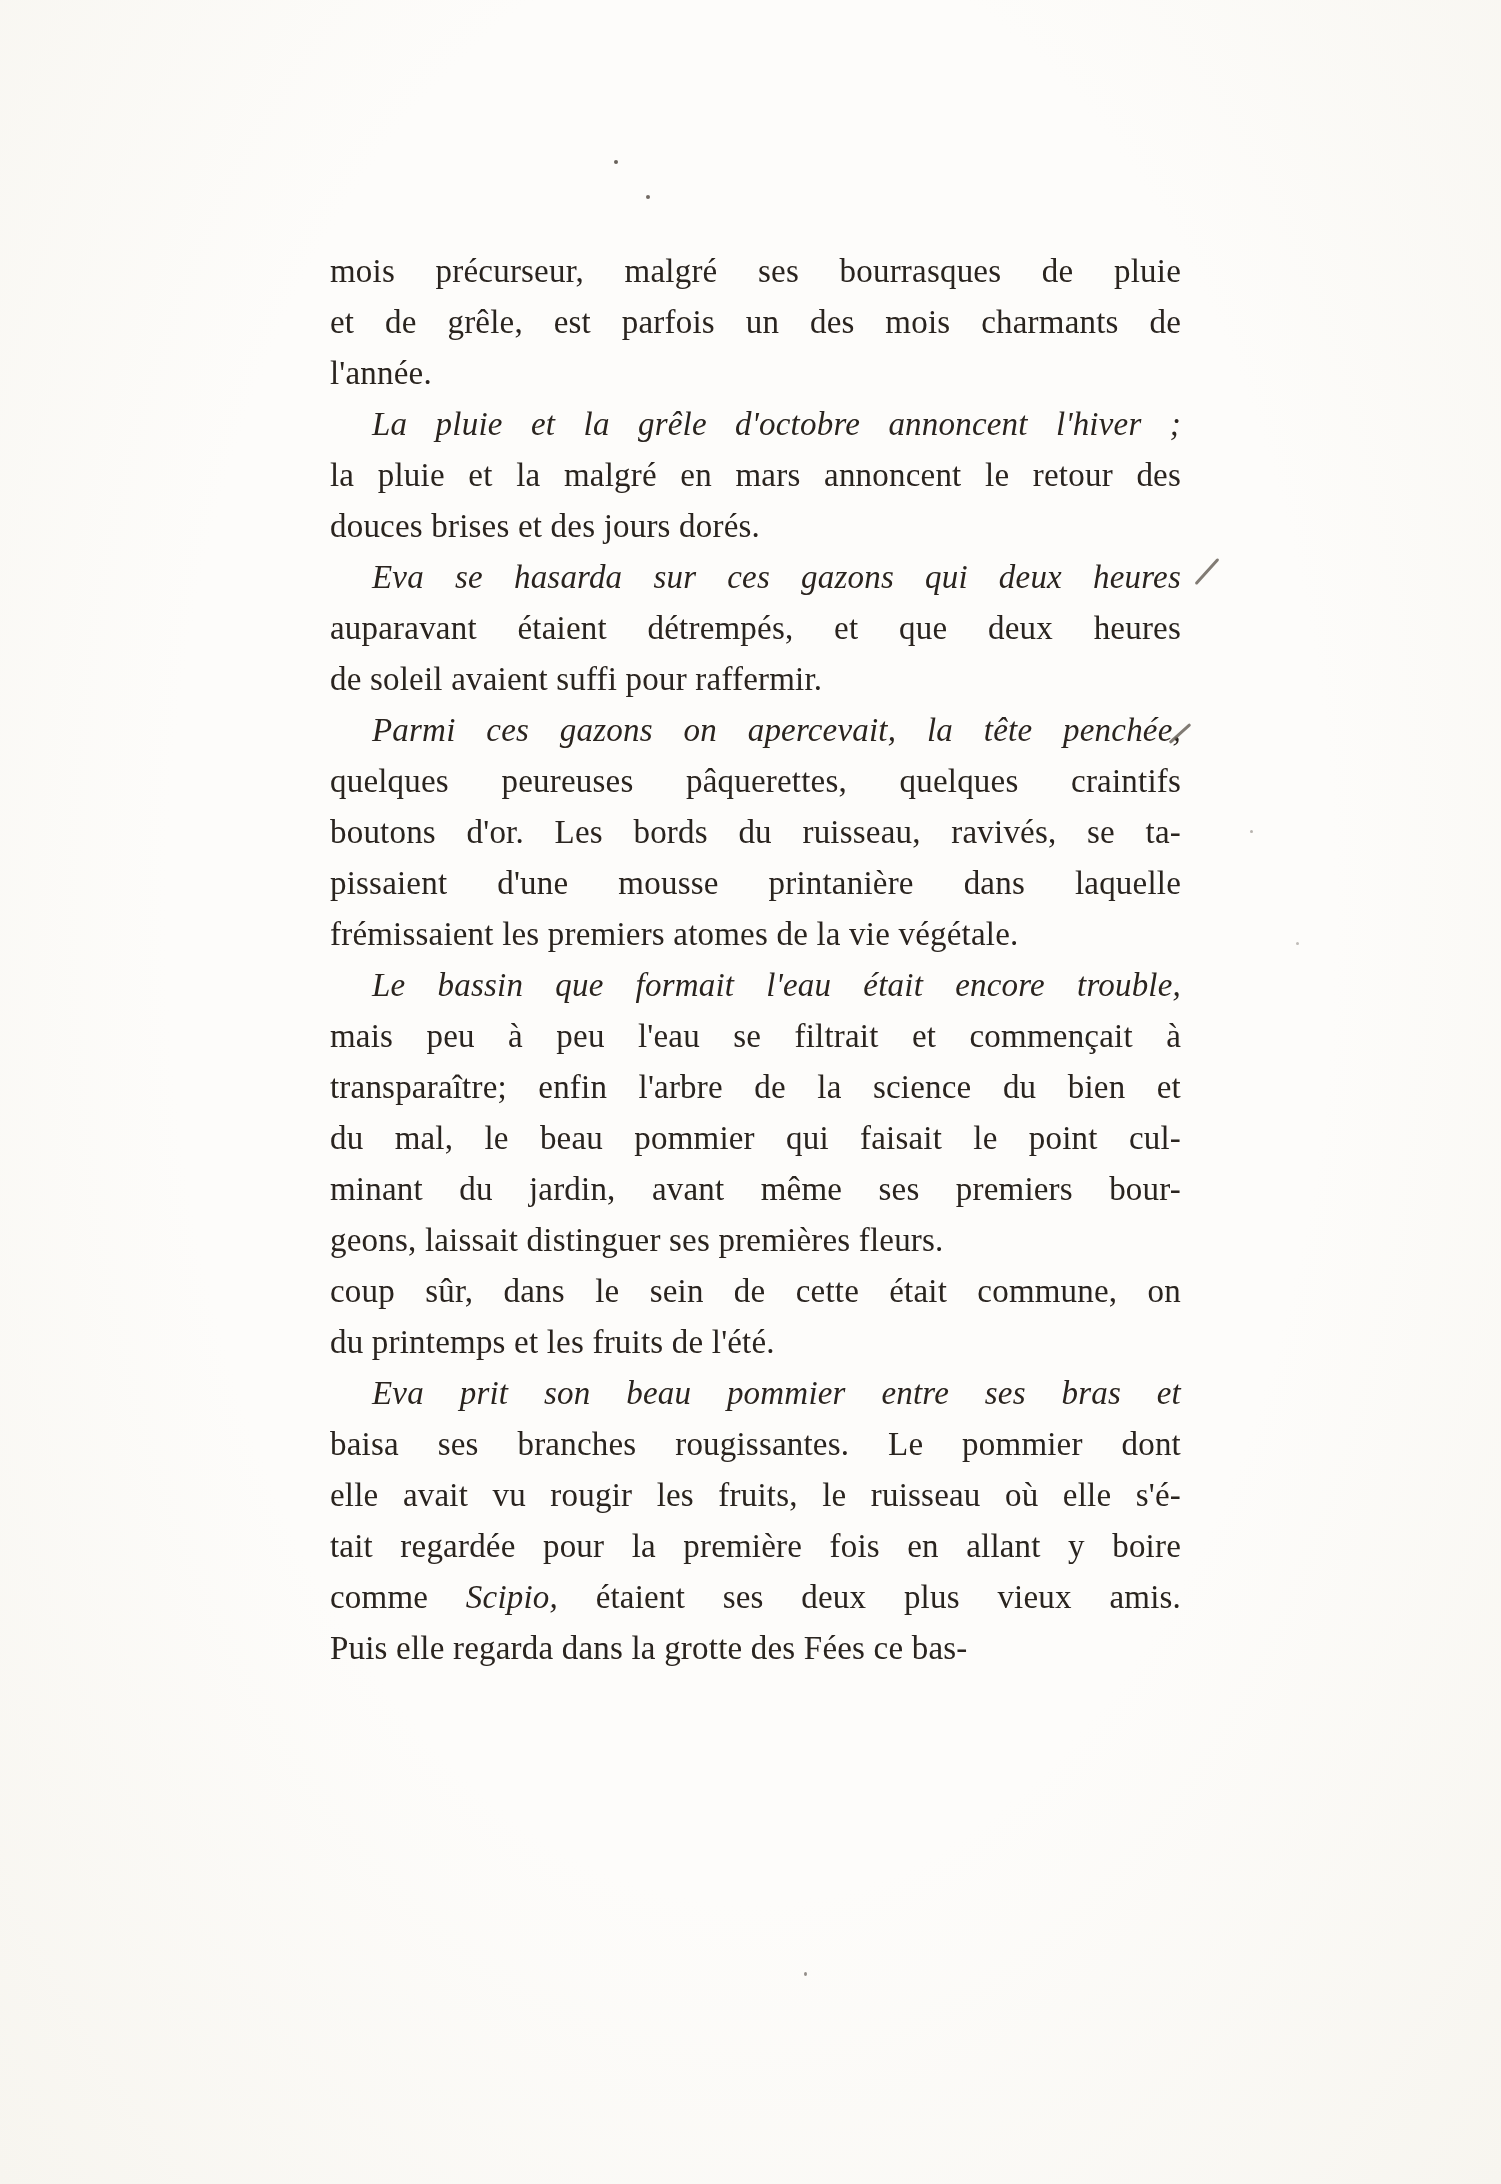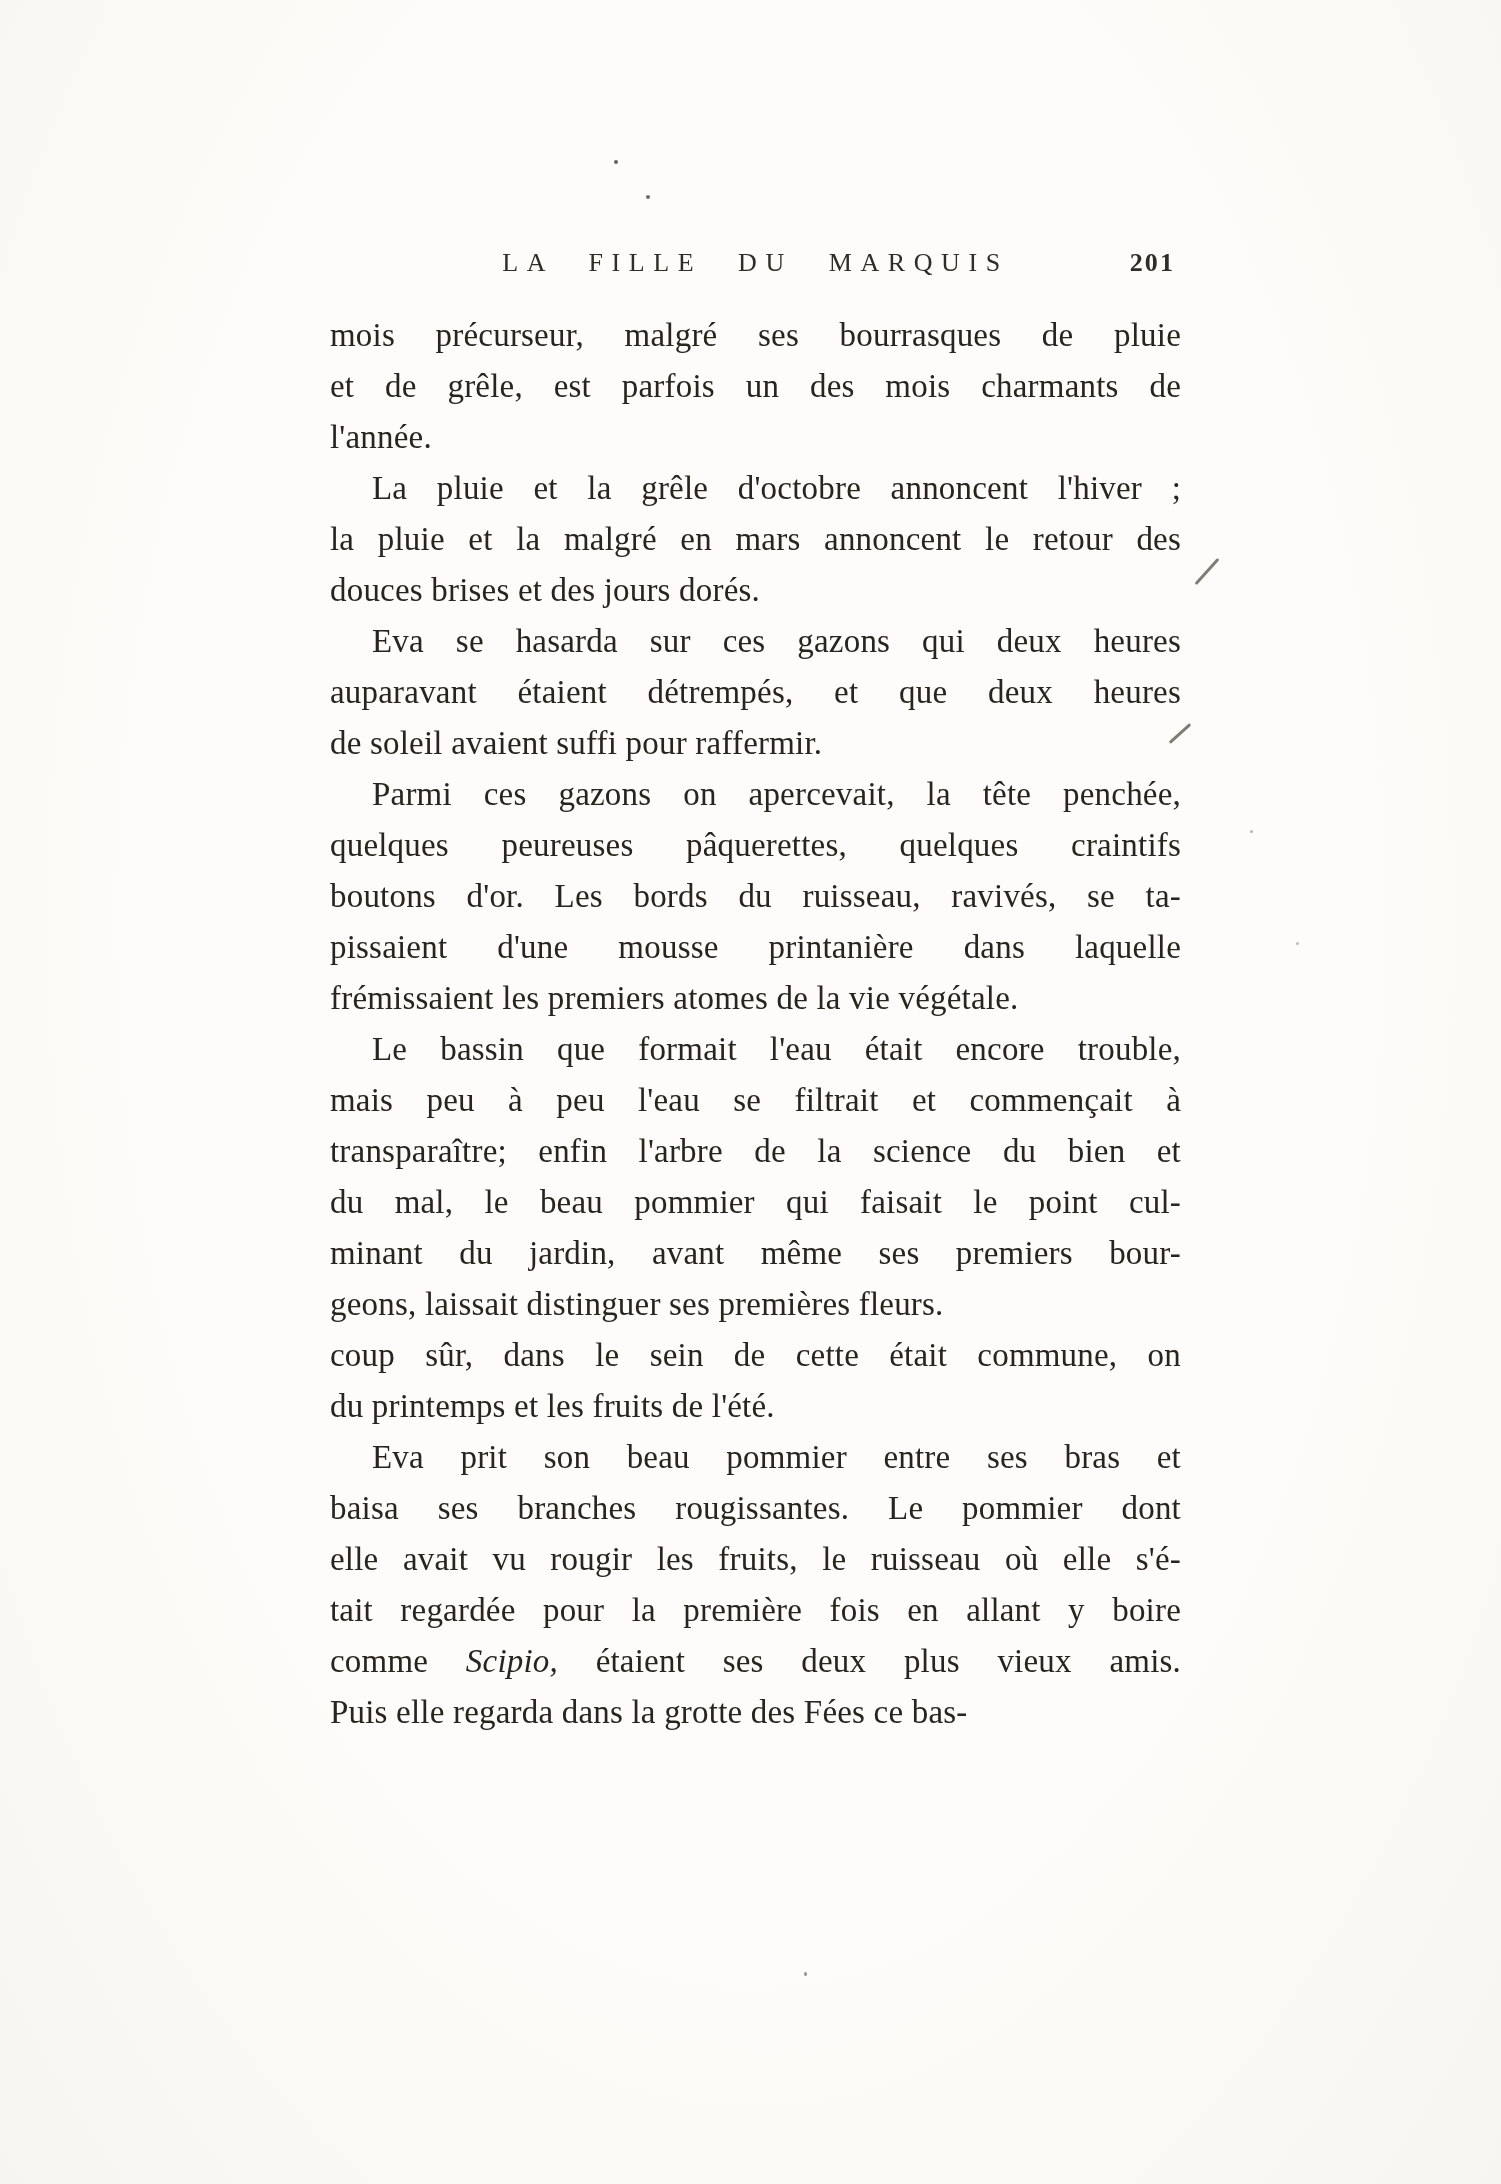--- a/index.html
+++ b/index.html
@@ -51,20 +51,21 @@
   .line {
     text-align: justify;
     text-align-last: justify;
     white-space: normal;
   }
   .line.last {
     text-align-last: left;
   }
   .line.indent {
     text-indent: 42px;
+    font-style: italic;
   }
   .italic {
     font-style: italic;
   }
   
   .pencil-slash {
     position: absolute;
     height: 3px;
     border-radius: 2px;
     background: #6b645c;
@@ -93,24 +94,20 @@
   .speck-4 { left: 1250px; top: 830px; width: 3px; height: 3px; opacity: 0.4; }
   .speck-5 { left: 1296px; top: 942px; width: 3px; height: 3px; opacity: 0.35; }
 </style>
 </head>
 <body>
 
 <div class="page">
 
   <div class="text-block">
 
-    <header class="running-head">
-      <span class="head-title">LA FILLE DU MARQUIS</span>
-      <span class="page-number">201</span>
-    </header>
 
     <div class="body-text">
         <div class="line">mois précurseur, malgré ses bourrasques de pluie</div>
         <div class="line">et de grêle, est parfois un des mois charmants de</div>
         <div class="line last">l'année.</div>
         <div class="line indent">La pluie et la grêle d'octobre annoncent l'hiver ;</div>
         <div class="line">la pluie et la malgré en mars annoncent le retour des</div>
         <div class="line last">douces brises et des jours dorés.</div>
         <div class="line indent">Eva se hasarda sur ces gazons qui deux heures</div>
         <div class="line">auparavant étaient détrempés, et que deux heures</div>

